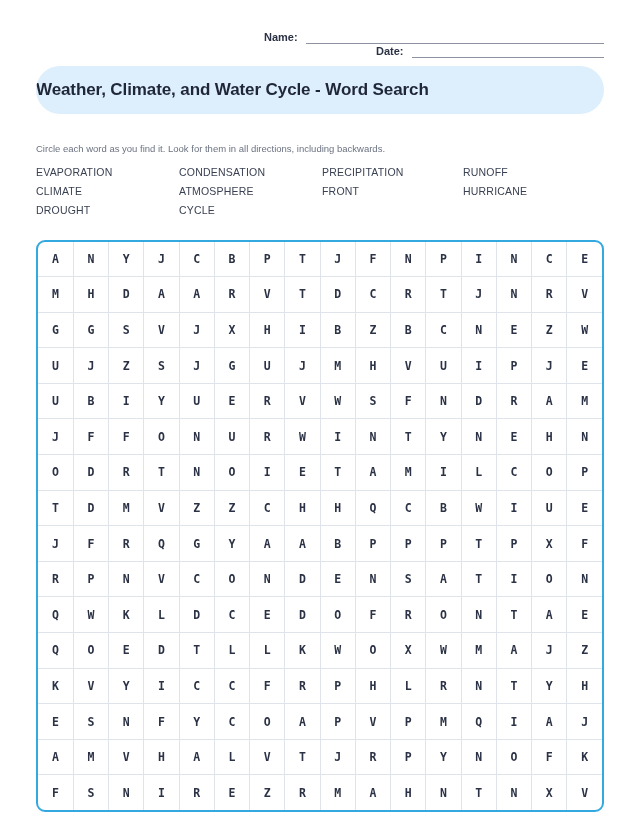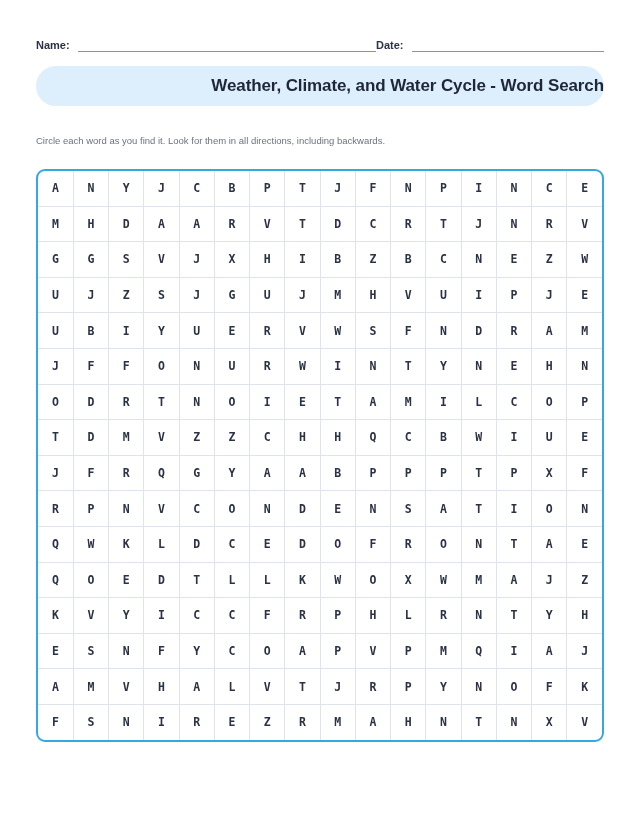--- a/index.html
+++ b/index.html
@@ -23,20 +23,21 @@
     position: relative;
   }
 
   
   .namedate {
     display: flex;
     align-items: flex-end;
     padding-top: 30px;
     height: 22px;
     gap: 0;
+    flex-direction: column;
   }
   .nd-group {
     display: flex;
     align-items: flex-end;
   }
   .nd-group.name { width: 340px; }
   .nd-group.date { width: 228px; }
   .nd-label {
     font-size: 11px;
     font-weight: bold;
@@ -48,26 +49,26 @@
   .nd-line {
     flex: 1;
     border-bottom: 1px solid #8c92a0;
     height: 13px;
   }
 
   
   .banner {
     position: relative;
     margin-top: 14px;
-    height: 40px;
+    height: 48px;
     border-radius: 26px;
     background: #ddeffc;
     display: flex;
     align-items: center;
-    justify-content: flex-end;
+    justify-content: flex-start;
     overflow: hidden;
   }
   .banner-title {
     font-size: 17px;
     font-weight: bold;
     color: #1f2638;
     letter-spacing: -0.1px;
     text-align: center;
     z-index: 2;
   }
@@ -152,20 +153,34 @@
   <div class="banner">
     <span class="dot dot-orange"></span>
     <span class="dot dot-green"></span>
     <span class="dot dot-blue"></span>
     <span class="dot dot-red"></span>
     <h1 class="banner-title">Weather, Climate, and Water Cycle - Word Search</h1>
   </div>
 
   <p class="instructions">Circle each word as you find it. Look for them in all directions, including backwards.</p>
 
+  <div class="wordlist">
+      <div class="word">EVAPORATION</div>
+      <div class="word">CONDENSATION</div>
+      <div class="word">PRECIPITATION</div>
+      <div class="word">RUNOFF</div>
+      <div class="word">CLIMATE</div>
+      <div class="word">ATMOSPHERE</div>
+      <div class="word">FRONT</div>
+      <div class="word">HURRICANE</div>
+      <div class="word">DROUGHT</div>
+      <div class="word">CYCLE</div>
+      <div class="word empty"></div>
+      <div class="word empty"></div>
+    </div>
 
   <div class="grid-wrap">
     <table class="grid">
       <tbody>
           <tr>
             <td>A</td>
             <td>N</td>
             <td>Y</td>
             <td>J</td>
             <td>C</td>

